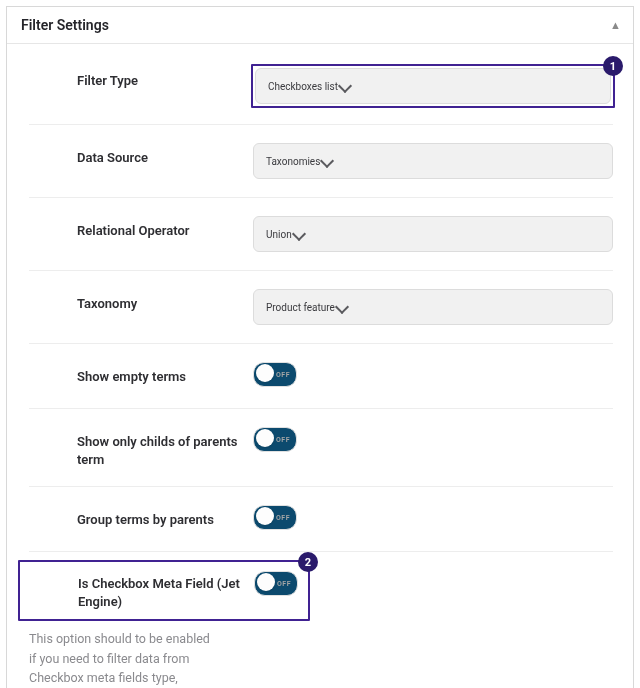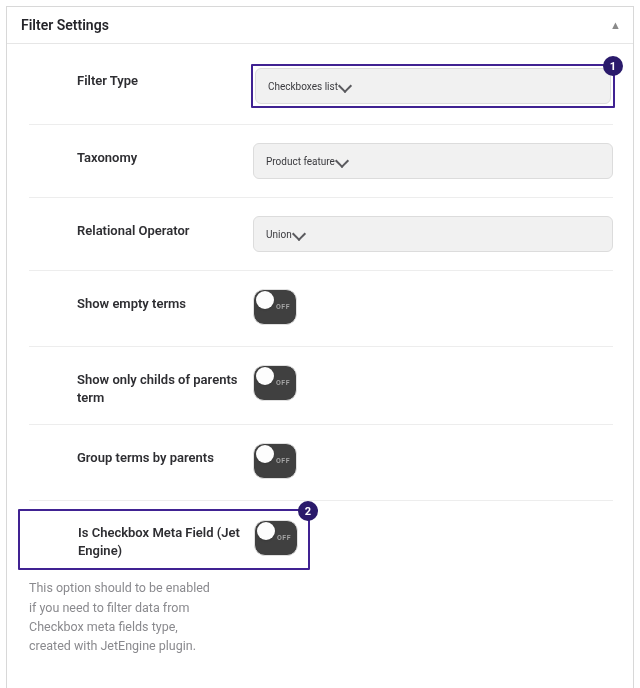--- a/index.html
+++ b/index.html
@@ -84,22 +84,22 @@
     top: 2px;
     left: 2px;
     width: 8px;
     height: 8px;
     border-right: 2px solid #5a5a5e;
     border-bottom: 2px solid #5a5a5e;
     transform: rotate(45deg);
   }
   .toggle {
     width: 44px;
-    height: 36px;
-    background: #404040;
+    height: 25px;
+    background: #0c4a6e;
     border: 1px solid #e1e1e1;
     border-radius: 11px;
     position: relative;
     display: inline-block;
     cursor: pointer;
   }
   .toggle-knob {
     position: absolute;
     top: 1px;
     left: 2px;
@@ -174,36 +174,45 @@
           <div class="highlight-box hl-1">
             <div class="badge">1</div>
             <div class="select">
               <span>Checkboxes list</span>
               <span class="chevron-down"></span>
             </div>
           </div>
         </div>
       </div>
 
+      <div class="row">
+        <div class="row-label">Data Source</div>
+        <div class="row-control">
+          <div class="select">
+            <span>Taxonomies</span>
+            <span class="chevron-down"></span>
+          </div>
+        </div>
+      </div>
+
+      <div class="row">
+        <div class="row-label">Relational Operator</div>
+        <div class="row-control">
+          <div class="select">
+            <span>Union</span>
+            <span class="chevron-down"></span>
+          </div>
+        </div>
+      </div>
 
       <div class="row">
         <div class="row-label">Taxonomy</div>
         <div class="row-control">
           <div class="select">
             <span>Product feature</span>
-            <span class="chevron-down"></span>
-          </div>
-        </div>
-      </div>
-
-      <div class="row">
-        <div class="row-label">Relational Operator</div>
-        <div class="row-control">
-          <div class="select">
-            <span>Union</span>
             <span class="chevron-down"></span>
           </div>
         </div>
       </div>
 
       <div class="row">
         <div class="row-label">Show empty terms</div>
         <div class="row-control">
           <div class="toggle">
             <span class="toggle-text">OFF</span>

